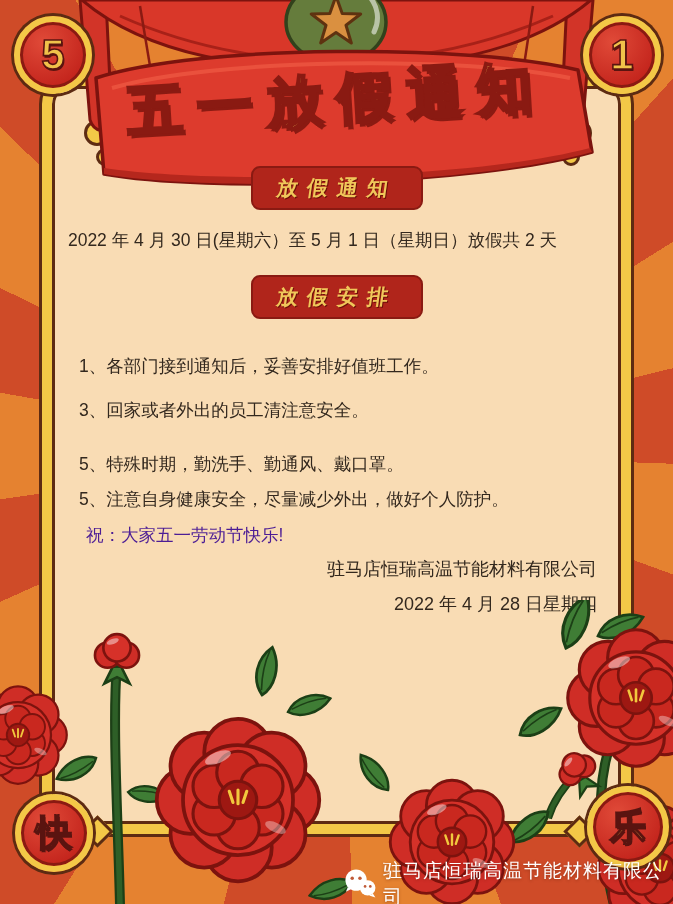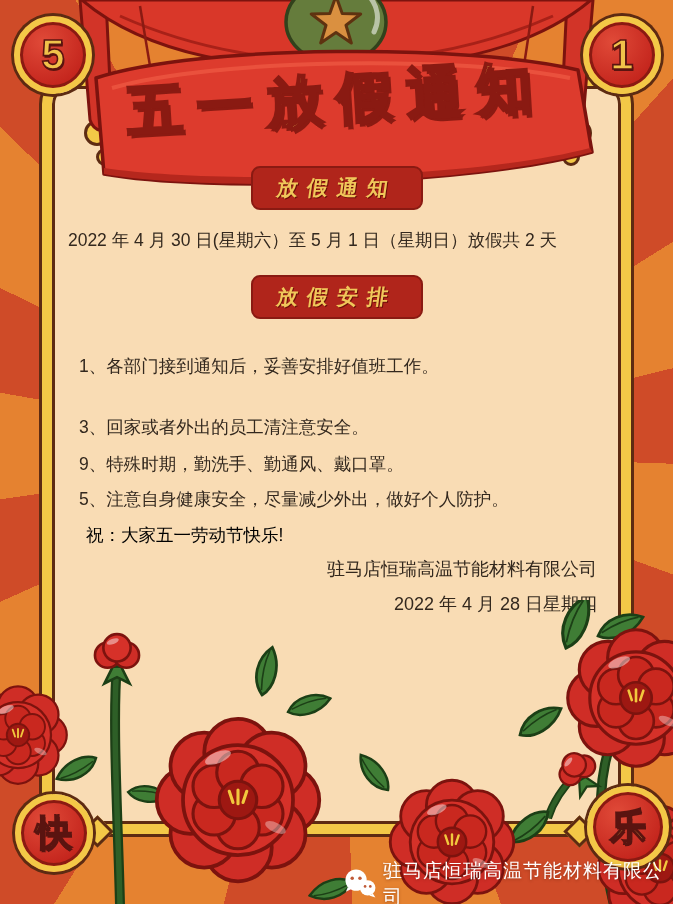--- a/index.html
+++ b/index.html
@@ -62,22 +62,22 @@
     color:#f0c75a;transform:skewX(-8deg);text-shadow:1px 1px 0 #6d0f08;
   }
   .badge.notice{top:166px;}
   .badge.schedule{top:275px;}
   
   .dates{
     position:absolute;left:0;top:228px;width:625px;text-align:center;z-index:6;
     font-size:17.5px;color:#33281e;
   }
   .item{position:absolute;left:79px;z-index:6;font-size:17.5px;color:#33281e;}
-  .i1{top:344px;margin-top:10px;}.i2{top:381px;}.i3{top:415px;}.i4{top:452px;}.i5{top:487px;}
-  .wish{position:absolute;left:86px;top:523px;z-index:6;font-size:17.5px;color:#000000;text-align:center;}
+  .i1{top:344px;margin-top:10px;}.i2{top:381px;}.i3{top:398px;}.i4{top:452px;}.i5{top:487px;}
+  .wish{position:absolute;left:86px;top:523px;z-index:6;font-size:17.5px;color:#4c1d95;text-align:center;}
   .company{position:absolute;right:76px;top:557px;z-index:6;font-size:18px;color:#33281e;}
   .issued{position:absolute;right:76px;top:592px;z-index:6;font-size:18px;color:#33281e;}
   
   .flowers{position:absolute;left:0;top:600px;z-index:7;}
   
   .watermark{
     position:absolute;left:344px;top:858px;z-index:9;display:flex;align-items:center;gap:6px;
   }
   .watermark .txt{
     font-size:19px;color:#ffffff;letter-spacing:1px;
@@ -132,21 +132,21 @@
   </div>
 
   <div class="dates">2022 年 4 月 30 日(星期六）至 5 月 1 日（星期日）放假共 2 天</div>
 
   <div class="badge schedule">
     <span>放假安排</span>
   </div>
 
   <div class="item i1">1、各部门接到通知后，妥善安排好值班工作。</div>
   <div class="item i3">3、回家或者外出的员工清注意安全。</div>
-  <div class="item i4">9、特殊时期，勤洗手、勤通风、戴口罩。</div>
+  <div class="item i4">5、特殊时期，勤洗手、勤通风、戴口罩。</div>
   <div class="item i5">5、注意自身健康安全，尽量减少外出，做好个人防护。</div>
 
   <div class="wish">祝：大家五一劳动节快乐!</div>
   <div class="company">驻马店恒瑞高温节能材料有限公司</div>
   <div class="issued">2022 年 4 月 28 日星期四</div>
 
   <svg class="flowers" width="673" height="304" viewBox="0 600 673 304">
     <defs>
       <g id="peony">
         <g stroke="#7c130e" stroke-width="3" fill="#cf2d26">

